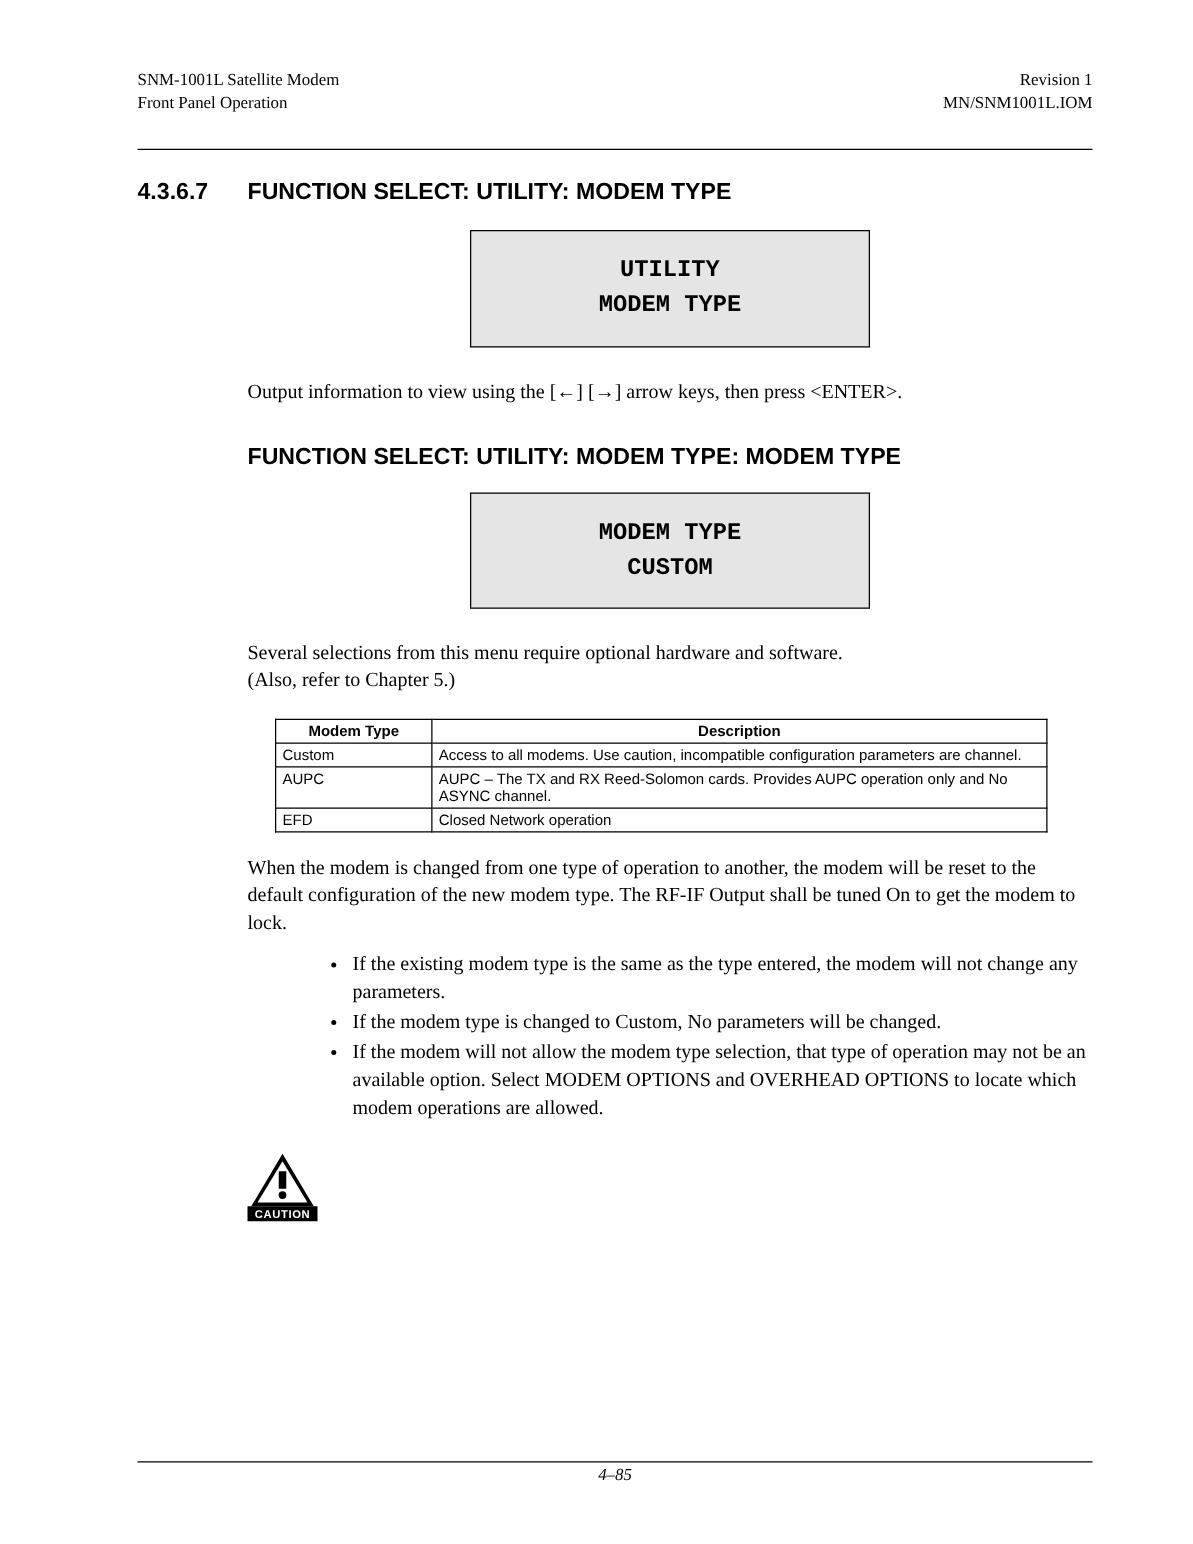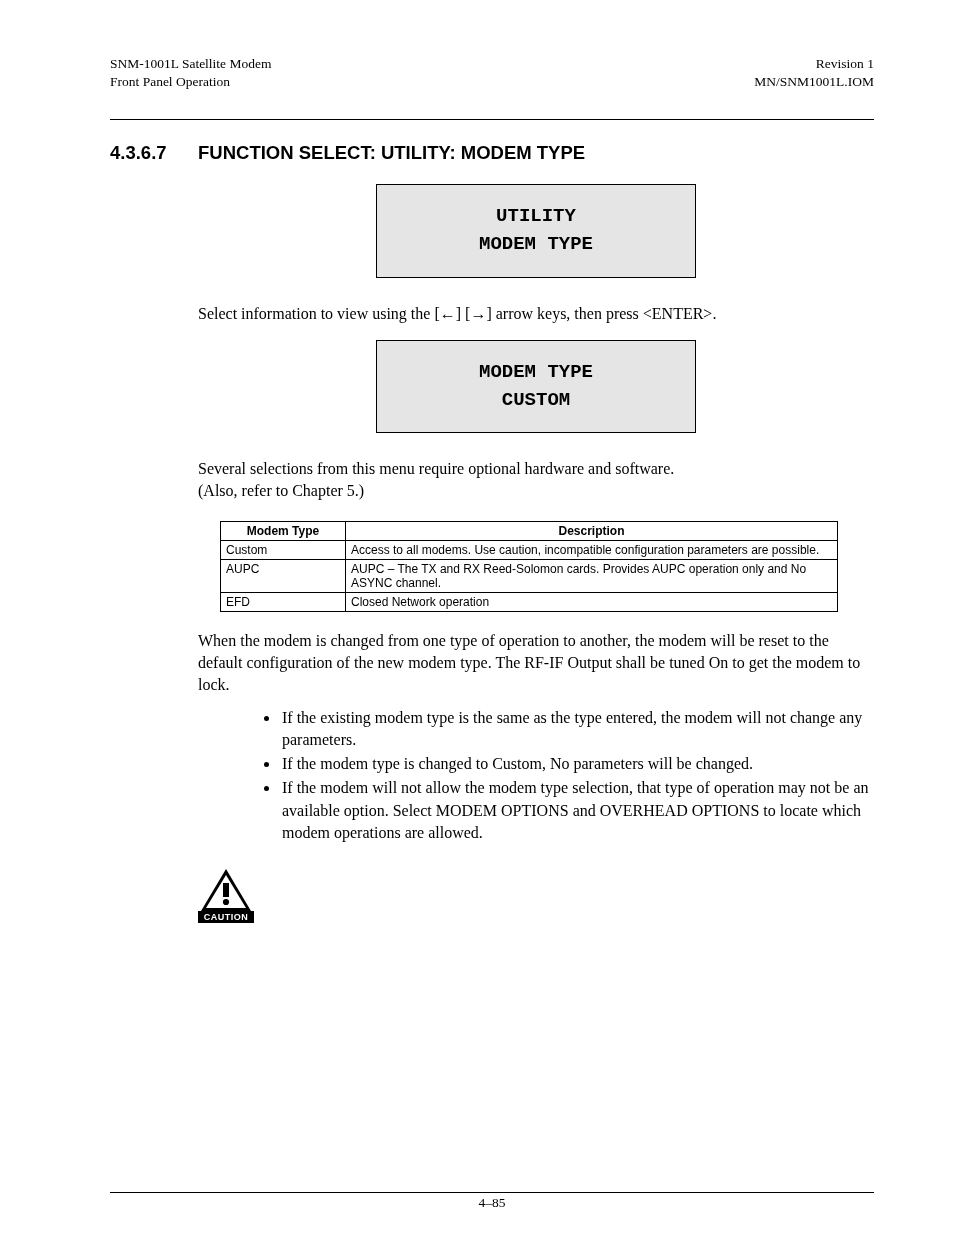--- a/index.html
+++ b/index.html
@@ -127,23 +127,24 @@
   .caution-icon svg { display: block; margin: 0 auto; }
   .caution-text {
     font-style: italic;
     font-weight: bold;
     font-size: 15.5px;
     line-height: 1.4;
     padding-top: 2px;
   }
   .footer {
     position: absolute;
-    bottom: 24px;
+    bottom: 47px;
     left: 110px;
     right: 80px;
+    font-style: italic;
   }
   .rule-footer {
     border: none;
     border-top: 1.3px solid #000;
     margin: 0 0 2px 0;
   }
   .page-num {
     text-align: center;
     font-size: 13.5px;
   }
@@ -172,23 +173,24 @@
   </div>
 
   <div class="content">
 
     <div class="lcd-box">
       <span>UTILITY</span><br>
       <span>MODEM TYPE</span>
     </div>
 
     <p class="para">
-      <span>Select information to view using the [</span><span>←</span><span>] [</span><span>→</span><span>] arrow keys, then press &lt;ENTER&gt;.</span>
+      <span>Output information to view using the [</span><span>←</span><span>] [</span><span>→</span><span>] arrow keys, then press &lt;ENTER&gt;.</span>
     </p>
 
+    <div class="sub-title">FUNCTION SELECT: UTILITY: MODEM TYPE: MODEM TYPE</div>
 
     <div class="lcd-box">
       <span>MODEM TYPE</span><br>
       <span>CUSTOM</span>
     </div>
 
     <p class="para">
       <span>Several selections from this menu require optional hardware and software.</span><br>
       <span>(Also, refer to Chapter 5.)</span>
     </p>
@@ -196,21 +198,21 @@
     <table class="modem-table">
       <thead>
         <tr>
           <th>Modem Type</th>
           <th>Description</th>
         </tr>
       </thead>
       <tbody>
         <tr>
           <td>Custom</td>
-          <td>Access to all modems. Use caution, incompatible configuration parameters are possible.</td>
+          <td>Access to all modems. Use caution, incompatible configuration parameters are channel.</td>
         </tr>
         <tr>
           <td>AUPC</td>
           <td>AUPC – The TX and RX Reed-Solomon cards. Provides AUPC operation only and No ASYNC channel.</td>
         </tr>
         <tr>
           <td>EFD</td>
           <td>Closed Network operation</td>
         </tr>
       </tbody>

